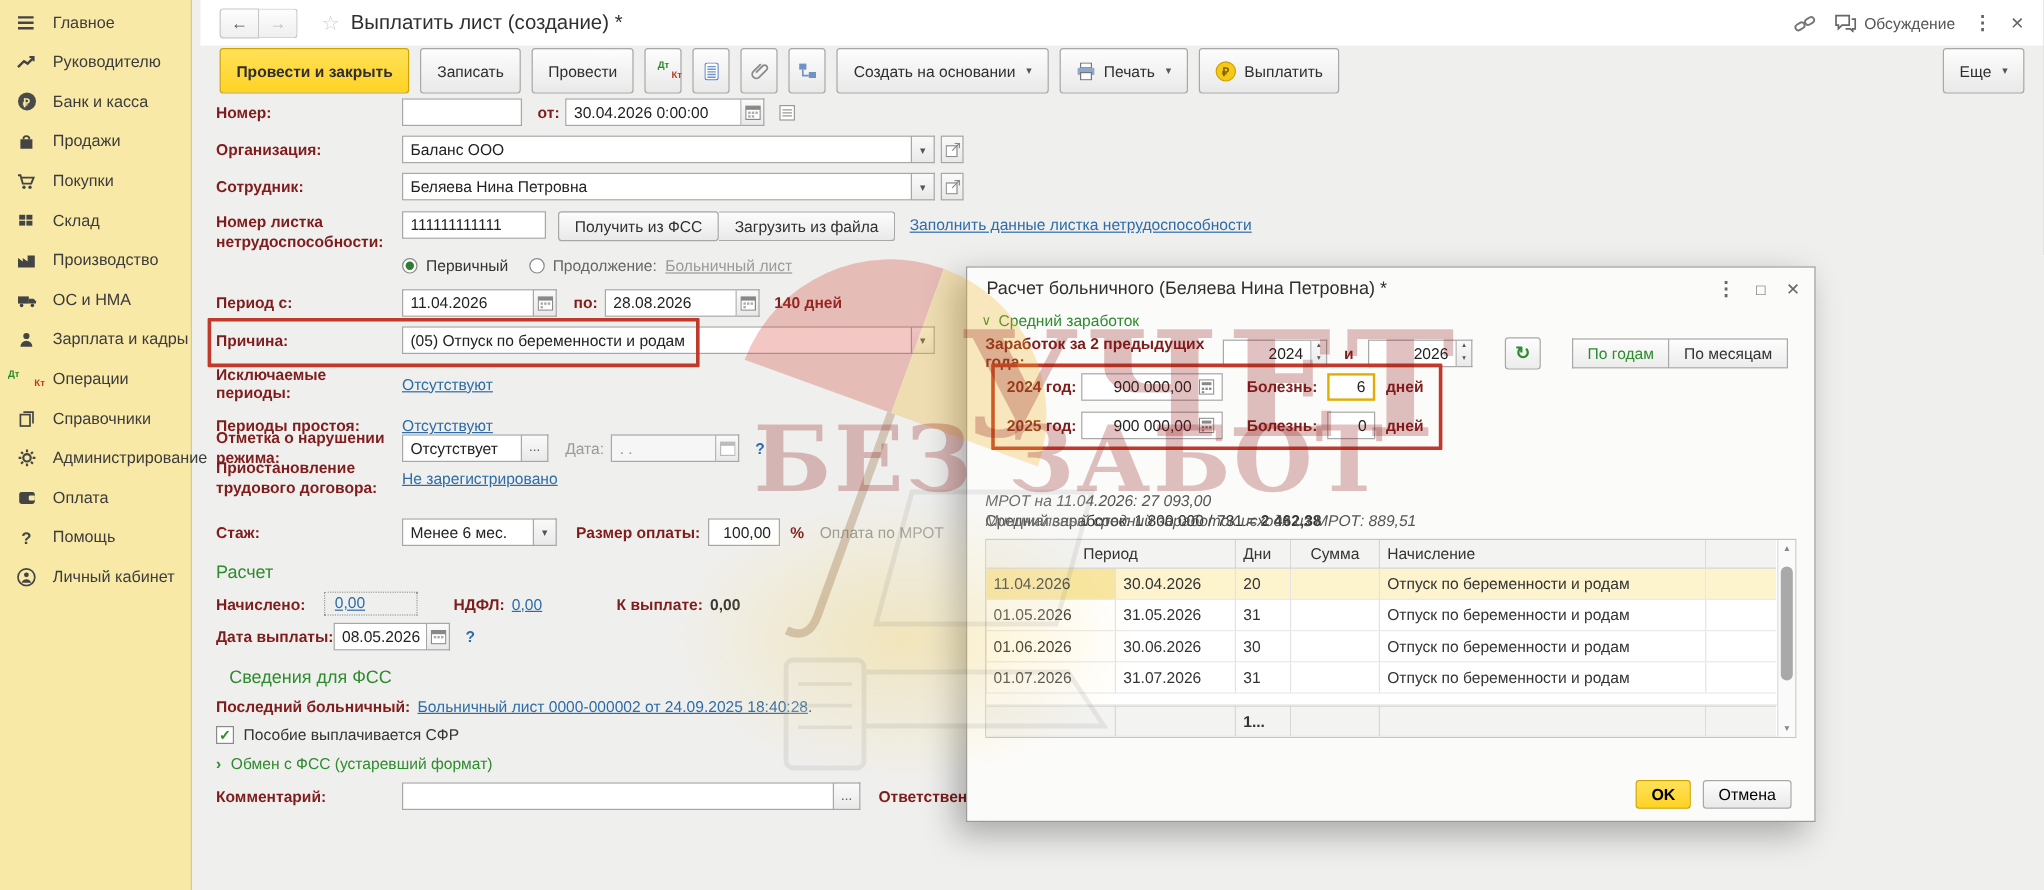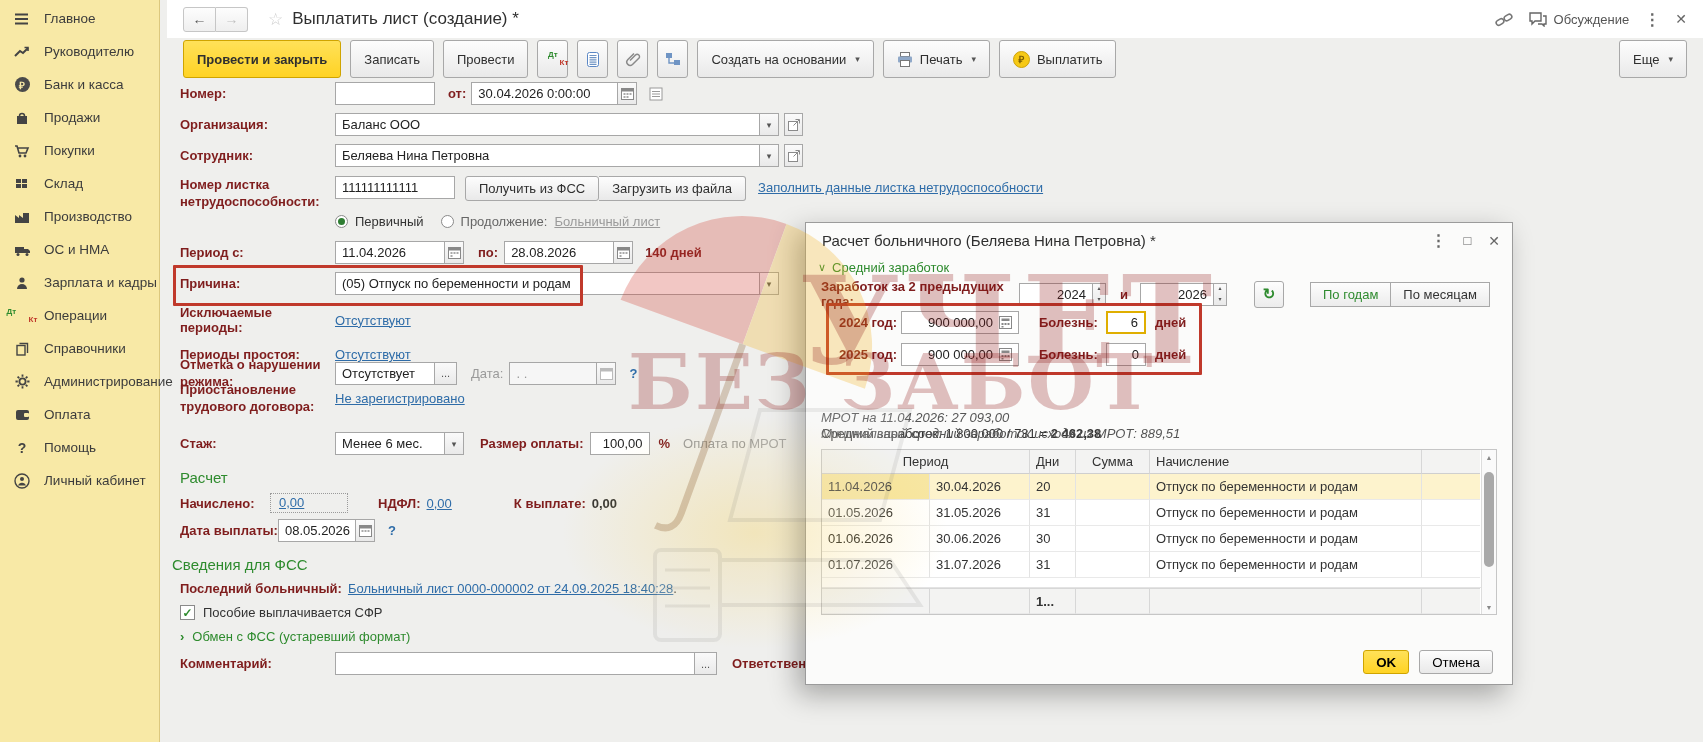--- a/index.html
+++ b/index.html
@@ -503,21 +503,21 @@
             <g fill="#aaa">
               <rect x="2.5" y="6" width="2" height="2"></rect>
               <rect x="5.5" y="6" width="2" height="2"></rect>
               <rect x="8.5" y="6" width="2" height="2"></rect>
             </g>
           </svg>
         </span>
       <span class="help" style="margin-left:13px;">?</span>
     </div>
 
-    <div class="row" style="left:5px;top:478px;">
+    <div class="row" style="left:24px;top:478px;">
       <span class="green-h">Сведения для ФСС</span>
     </div>
 
     <div class="row" style="left:13px;top:503px;">
       <span class="lbl">Последний больничный:</span>
       <span class="link" style="margin-left:6px;">Больничный лист 0000-000002 от 24.09.2025 18:40:28</span>
       <span>.</span>
     </div>
 
     <div class="row" style="left:13px;top:527px;gap:8px;">

